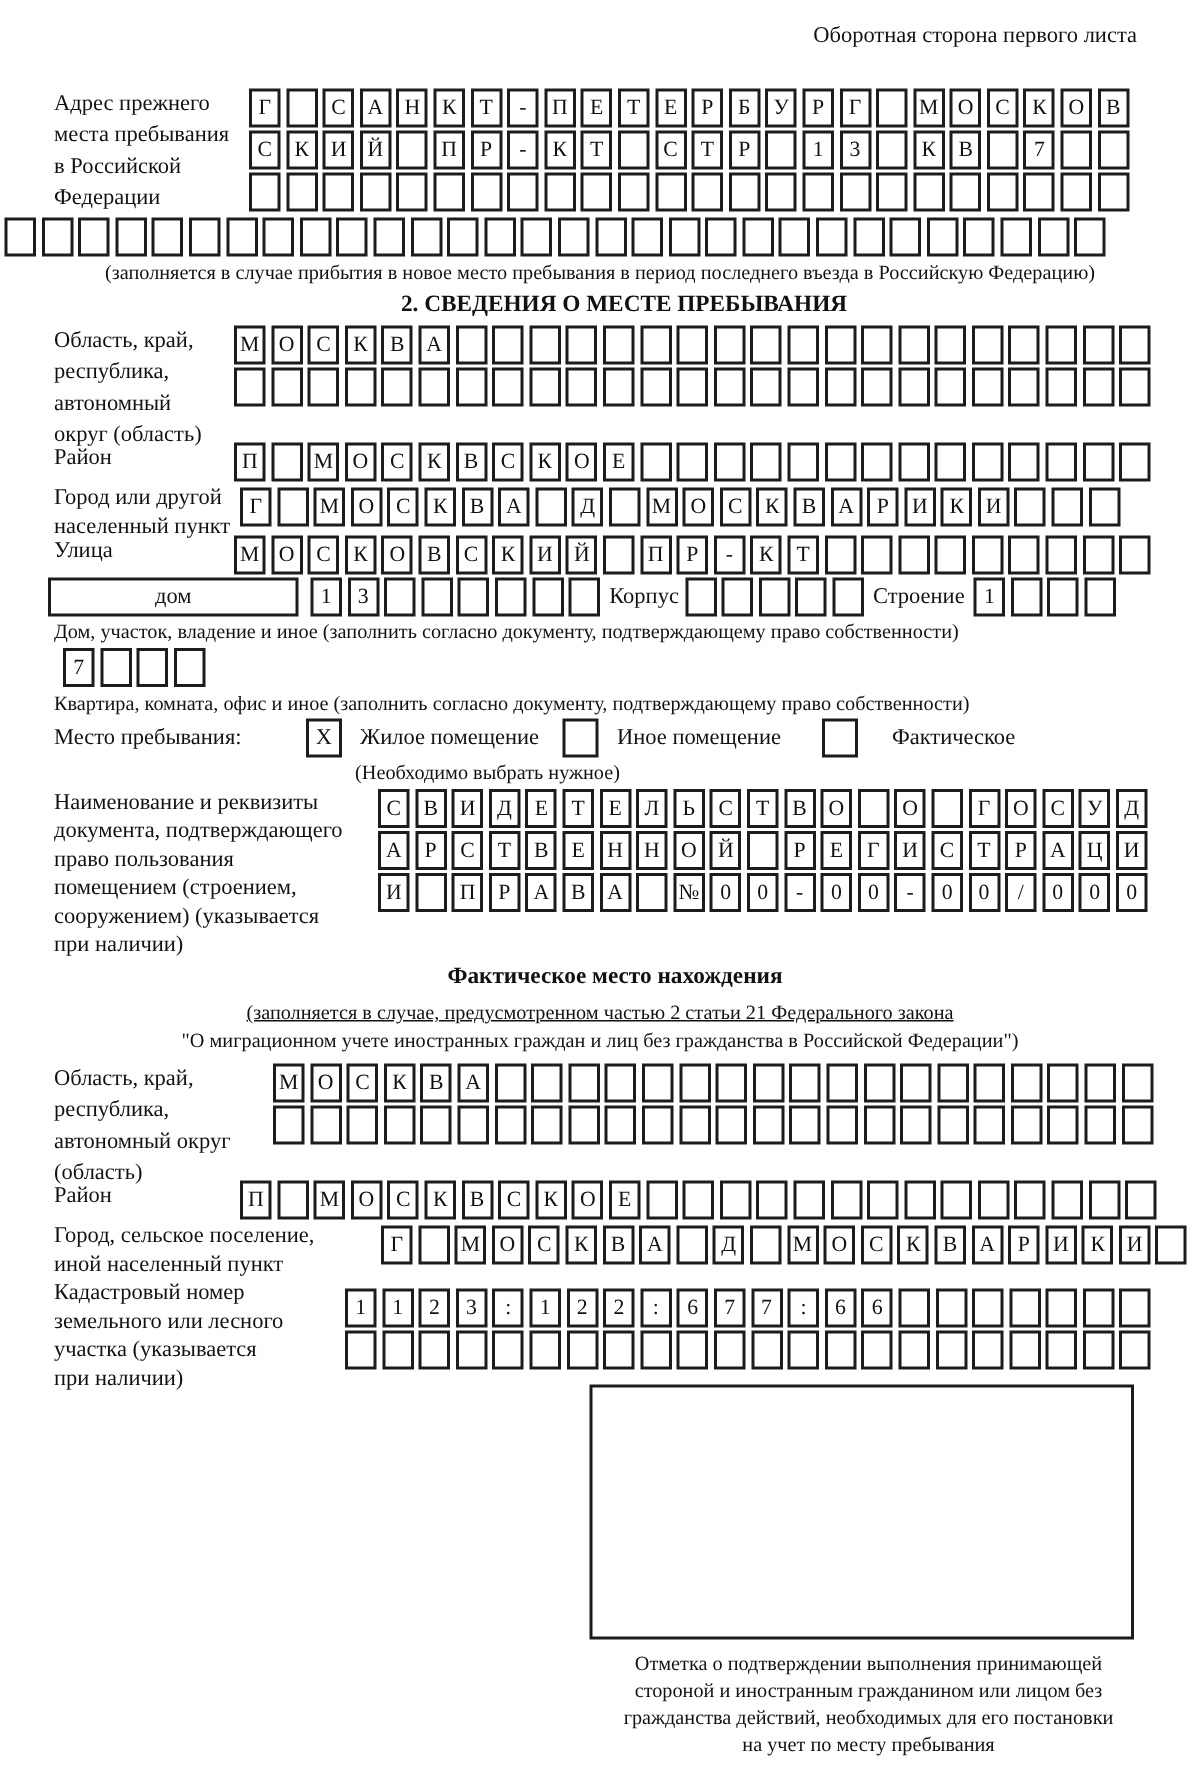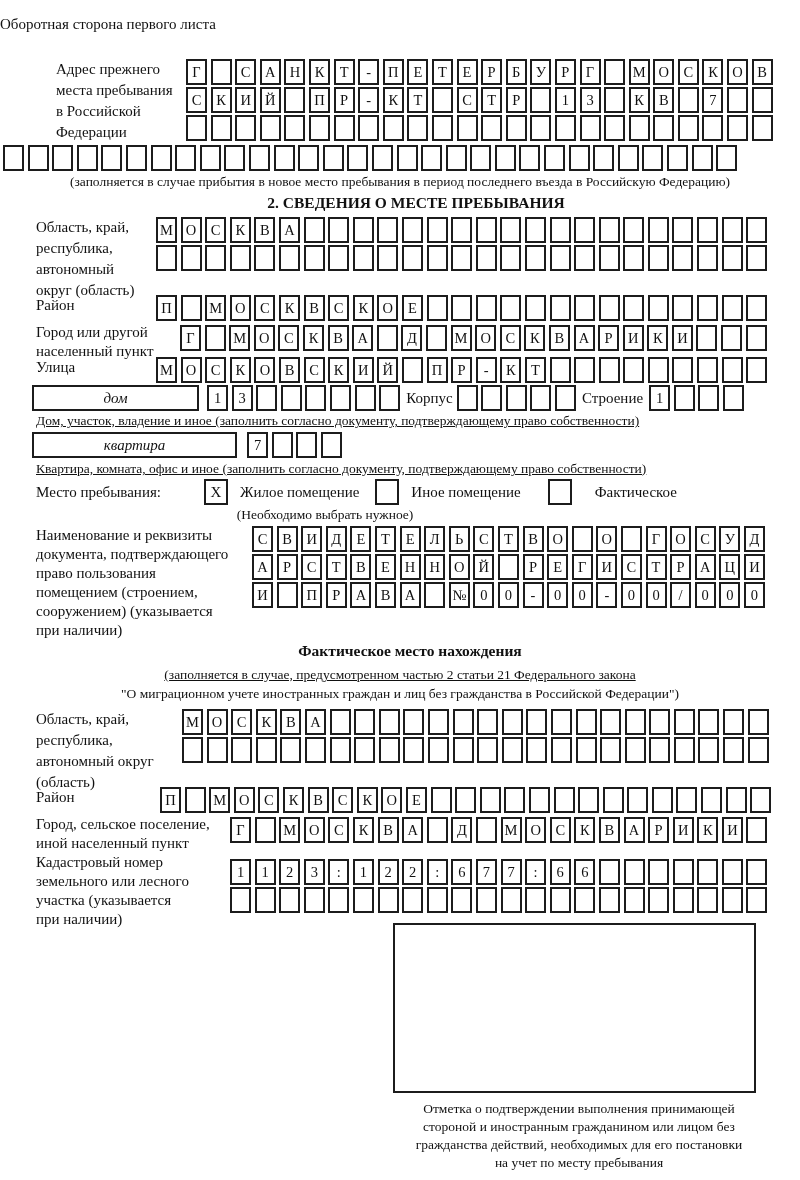--- a/index.html
+++ b/index.html
@@ -2,50 +2,50 @@
 <html><head>
 <meta charset="utf-8">
 <style>
   * { margin:0; padding:0; box-sizing:border-box; }
   html,body { background:#ffffff; }
   body {
     width:800px; height:1180px;
     font-family:"Liberation Serif", "DejaVu Serif", serif;
     color:#111; position:relative; overflow:hidden;
   }
-  .hdr-note { margin-top:16px; padding-right:42px; text-align:left; font-size:15px; }
+  .hdr-note { margin-top:16px; padding-right:42px; text-align:right; font-size:15px; }
 
   
   .cells { display:flex; gap:3.6px; }
   .cell {
     width:21px; height:26px; flex:0 0 21px;
     border:2px solid #1c1c1c; background:#fff;
     display:flex; align-items:center; justify-content:center;
     font-size:14.5px; line-height:1;
   }
   .rows { display:flex; flex-direction:column; gap:2px; }
 
   .frow { display:flex; align-items:flex-start; }
   .flabel {
     font-size:15px; line-height:21px; padding-left:36px;
     white-space:pre-line; flex:0 0 auto;
   }
   .note  { font-size:13.5px; line-height:16px; }
   .note.center { text-align:center; }
-  .note.left { padding-left:36px;text-decoration:underline; }
+  .note.left { padding-left:36px; }
   .sec-title { text-align:center; font-weight:bold; font-size:15.5px; line-height:20px; }
 
   
-  .w166{width:166px} .w156{width:156px} .w180{width:180px}
+  .w166{width:166px} .w156{width:156px} .w180{width:160px}
   .w252{width:252px} .w182{width:182px} .w160{width:160px} .w230{width:230px}
   .lh19{line-height:19px}
 
   .widebox {
     height:26px; border:2px solid #1c1c1c; background:#fff;
-    display:flex; align-items:center; justify-content:center; font-size:15px;font-style:italic;
+    display:flex; align-items:center; justify-content:center; font-size:15px;
   }
   .inline-lb { font-size:15px; line-height:26px; }
 
   .house-row { display:flex; align-items:flex-start; margin-left:32px; }
   .apt-row   { display:flex; align-items:flex-start; margin-left:32px; }
 
   .stay-row { display:flex; align-items:flex-start; padding-left:36px; font-size:15px; }
   .stay-row .lbl { line-height:26px; }
   .chkbox {
     width:24px; height:26px; border:2px solid #1c1c1c; background:#fff;
@@ -57,21 +57,21 @@
   .stamp-cap {
     margin-left:390px; width:378px; text-align:center;
     font-size:13.5px; line-height:18px; white-space:pre-line;
   }
 </style>
 </head>
 <body>
 
 <div class="hdr-note">Оборотная сторона первого листа</div>
 
-<div class="frow" style="margin-top:26px;padding-left:20px;">
+<div class="frow" style="margin-top:26px;">
   <div class="flabel w166">Адрес прежнего
 места пребывания
 в Российской
 Федерации</div>
   <div class="rows">
     <div class="cells">
         <span class="cell">Г</span>
         <span class="cell"></span>
         <span class="cell">С</span>
         <span class="cell">А</span>
@@ -366,21 +366,20 @@
   <div class="cells" style="margin-left:6px;">
       <span class="cell">1</span>
       <span class="cell"></span>
       <span class="cell"></span>
       <span class="cell"></span>
     </div>
 </div>
 <div class="note left" style="margin-top:2px;">Дом, участок, владение и иное (заполнить согласно документу, подтверждающему право собственности)</div>
 
 <div class="apt-row" style="margin-top:3px;">
-  <div class="widebox" style="width:205px;">квартира</div>
   <div class="cells" style="margin-left:10px;">
       <span class="cell">7</span>
       <span class="cell"></span>
       <span class="cell"></span>
       <span class="cell"></span>
     </div>
 </div>
 <div class="note left" style="margin-top:3px;">Квартира, комната, офис и иное (заполнить согласно документу, подтверждающему право собственности)</div>
 
 <div class="stay-row" style="margin-top:2px;">
@@ -563,21 +562,21 @@
       <span class="cell"></span>
       <span class="cell"></span>
       <span class="cell"></span>
       <span class="cell"></span>
       <span class="cell"></span>
       <span class="cell"></span>
       <span class="cell"></span>
     </div>
 </div>
 
-<div class="frow" style="margin-top:2px; height:38px;">
+<div class="frow" style="margin-top:2px; height:38px;gap:24px;">
   <div class="flabel w230 lh19">Город, сельское поселение,
 иной населенный пункт</div>
   <div class="cells" style="margin-top:2px;">
       <span class="cell">Г</span>
       <span class="cell"></span>
       <span class="cell">М</span>
       <span class="cell">О</span>
       <span class="cell">С</span>
       <span class="cell">К</span>
       <span class="cell">В</span>

